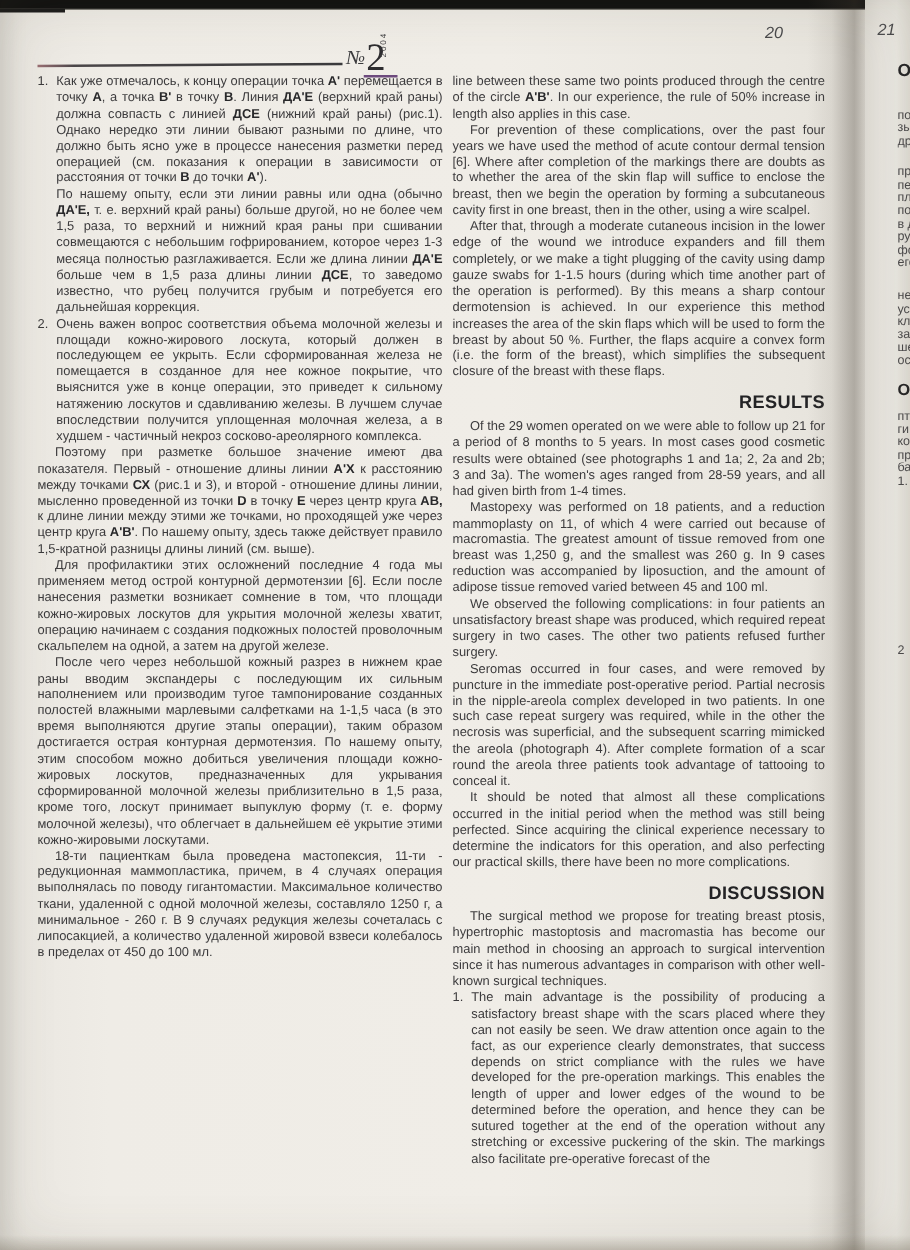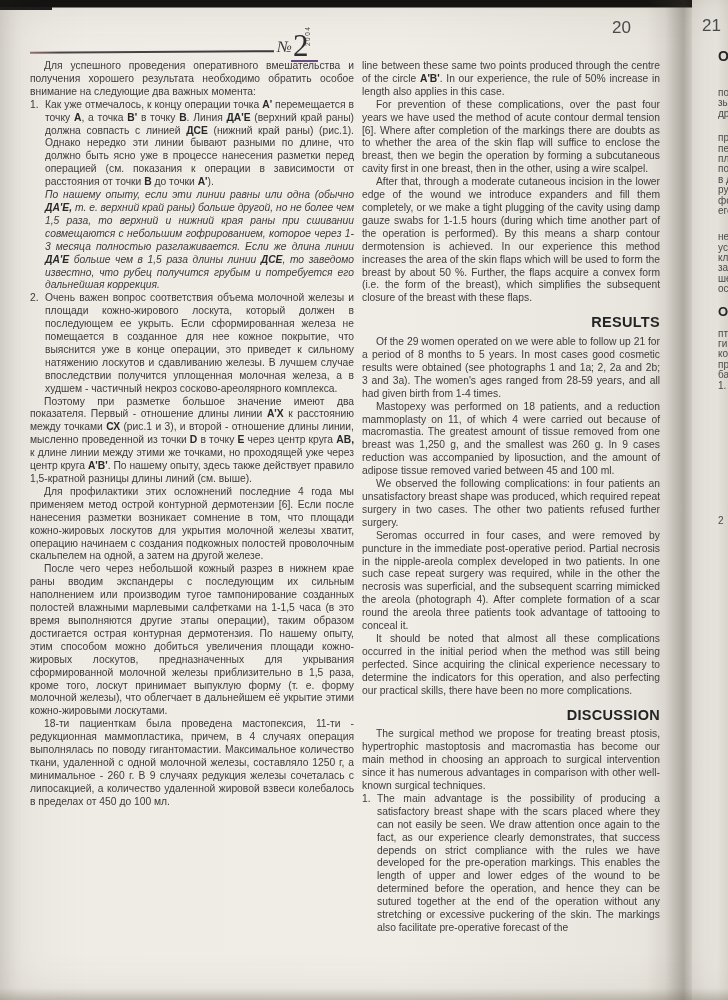--- a/index.html
+++ b/index.html
@@ -6,40 +6,40 @@
   .scan{
     position:relative;width:728px;height:1000px;overflow:hidden;
     background:linear-gradient(90deg,#e9e6e0 0%,#efece6 12%,#f0ede7 55%,#e9e6df 86%,#e2dfd8 100%);
     font-family:"Liberation Sans",sans-serif;color:#3c3b3d;
   }
   .scan::before{content:"";position:absolute;inset:0;pointer-events:none;z-index:9;
     box-shadow:inset 0 0 46px rgba(95,85,62,0.16), inset 14px 0 20px -10px rgba(0,0,0,0.10);}
   .top-edge{position:absolute;top:0;left:0;width:728px;height:7px;background:#101010;
     border-bottom:1px solid #7f7d78;z-index:5;}
   .top-edge::after{content:"";position:absolute;left:0;top:7px;width:52px;height:3px;background:#1a1a1a;}
-  .pagenum{position:absolute;font-size:17px;color:#4a4a4c;z-index:4;}
+  .pagenum{position:absolute;font-size:13px;color:#4a4a4c;z-index:4;font-style:italic;}
   .pagenum-20{left:612px;top:18px;}
   
   .masthead{position:absolute;left:30px;top:18px;width:295px;height:44px;z-index:4;}
   .mast-rule{position:absolute;left:0;bottom:9px;width:244px;height:2px;
     background:linear-gradient(90deg,#9a6f74 0%,#4a4648 12%,#3a3a3c 100%);transform:rotate(-0.4deg);}
   .mast-no{position:absolute;left:247px;bottom:6px;font-family:"Liberation Serif",serif;
     font-style:italic;font-size:16px;color:#3a3a3c;}
   .mast-2{position:absolute;left:263px;bottom:1px;font-family:"Liberation Serif",serif;
     font-size:31px;line-height:30px;color:#2e2d30;}
   .mast-underline{position:absolute;left:261px;bottom:0;width:27px;height:2px;background:#6d4a7d;}
   .mast-year{position:absolute;left:281px;bottom:16px;font-size:6.5px;letter-spacing:1.5px;
     color:#3a3a3c;transform:rotate(-90deg);transform-origin:left bottom;white-space:nowrap;}
   
   .col{position:absolute;top:60px;font-size:10.3px;line-height:12.9px;text-align:justify;z-index:3;}
   .col-left{left:30px;width:324px;}
   .col-right{left:362px;width:298px;}
   .para{margin:0;}
   .para.indent{text-indent:14px;}
-  .para.hang{padding-left:15px;font-style:italic;}
+  .para.hang{padding-left:15px;}
   .numbered{display:flex;}
   .numbered .num{flex:0 0 15px;}
   .numbered .body{flex:1;text-align:justify;}
   .sec-heading{font-weight:bold;font-size:14.5px;letter-spacing:0.3px;color:#232325;
     margin:11px 0 7px;text-align:right;}
   b{color:#28282a;}
   
   .fold{position:absolute;left:646px;top:0;width:48px;height:1000px;z-index:6;pointer-events:none;
     background:linear-gradient(90deg,rgba(110,100,88,0) 0%,rgba(105,96,84,0.10) 40%,
       rgba(70,62,52,0.28) 68%,rgba(70,62,52,0.34) 78%,rgba(110,100,88,0.10) 100%);}
@@ -67,21 +67,20 @@
 
   <div class="masthead">
     <span class="mast-rule"></span>
     <span class="mast-no">№</span>
     <span class="mast-2">2</span>
     <span class="mast-underline"></span>
     <span class="mast-year">2004</span>
   </div>
 
   <div class="col col-left" id="col-left">
-      <div class="para indent">Для успешного проведения оперативного вмешательства и получения хорошего результата необходимо обратить особое внимание на следующие два важных момента:</div>
       <div class="numbered">
         <span class="num">1.</span>
         <span class="body">Как уже отмечалось, к концу операции точка <b>А'</b> перемещается в точку <b>А</b>, а точка <b>В'</b> в точку <b>В</b>. Линия <b>ДА'Е</b> (верхний край раны) должна совпасть с линией <b>ДСЕ</b> (нижний край раны) (рис.1). Однако нередко эти линии бывают разными по длине, что должно быть ясно уже в процессе нанесения разметки перед операцией (см. показания к операции в зависимости от расстояния от точки <b>В</b> до точки <b>А'</b>).</span>
       </div>
       <div class="para hang">По нашему опыту, если эти линии равны или одна (обычно <b>ДА'Е,</b> т. е. верхний край раны) больше другой, но не более чем 1,5 раза, то верхний и нижний края раны при сшивании совмещаются с небольшим гофрированием, которое через 1-3 месяца полностью разглаживается. Если же длина линии <b>ДА'Е</b> больше чем в 1,5 раза длины линии <b>ДСЕ</b>, то заведомо известно, что рубец получится грубым и потребуется его дальнейшая коррекция.</div>
       <div class="numbered">
         <span class="num">2.</span>
         <span class="body">Очень важен вопрос соответствия объема молочной железы и площади кожно-жирового лоскута, который должен в последующем ее укрыть. Если сформированная железа не помещается в созданное для нее кожное покрытие, что выяснится уже в конце операции, это приведет к сильному натяжению лоскутов и сдавливанию железы. В лучшем случае впоследствии получится уплощенная молочная железа, а в худшем - частичный некроз сосково-ареолярного комплекса.</span>
       </div>
       <div class="para indent">Поэтому при разметке большое значение имеют два показателя. Первый - отношение длины линии <b>А'Х</b> к расстоянию между точками <b>СХ</b> (рис.1 и 3), и второй - отношение длины линии, мысленно проведенной из точки <b>D</b> в точку <b>Е</b> через центр круга <b>АВ,</b> к длине линии между этими же точками, но проходящей уже через центр круга <b>А'В'</b>. По нашему опыту, здесь также действует правило 1,5-кратной разницы длины линий (см. выше).</div>

